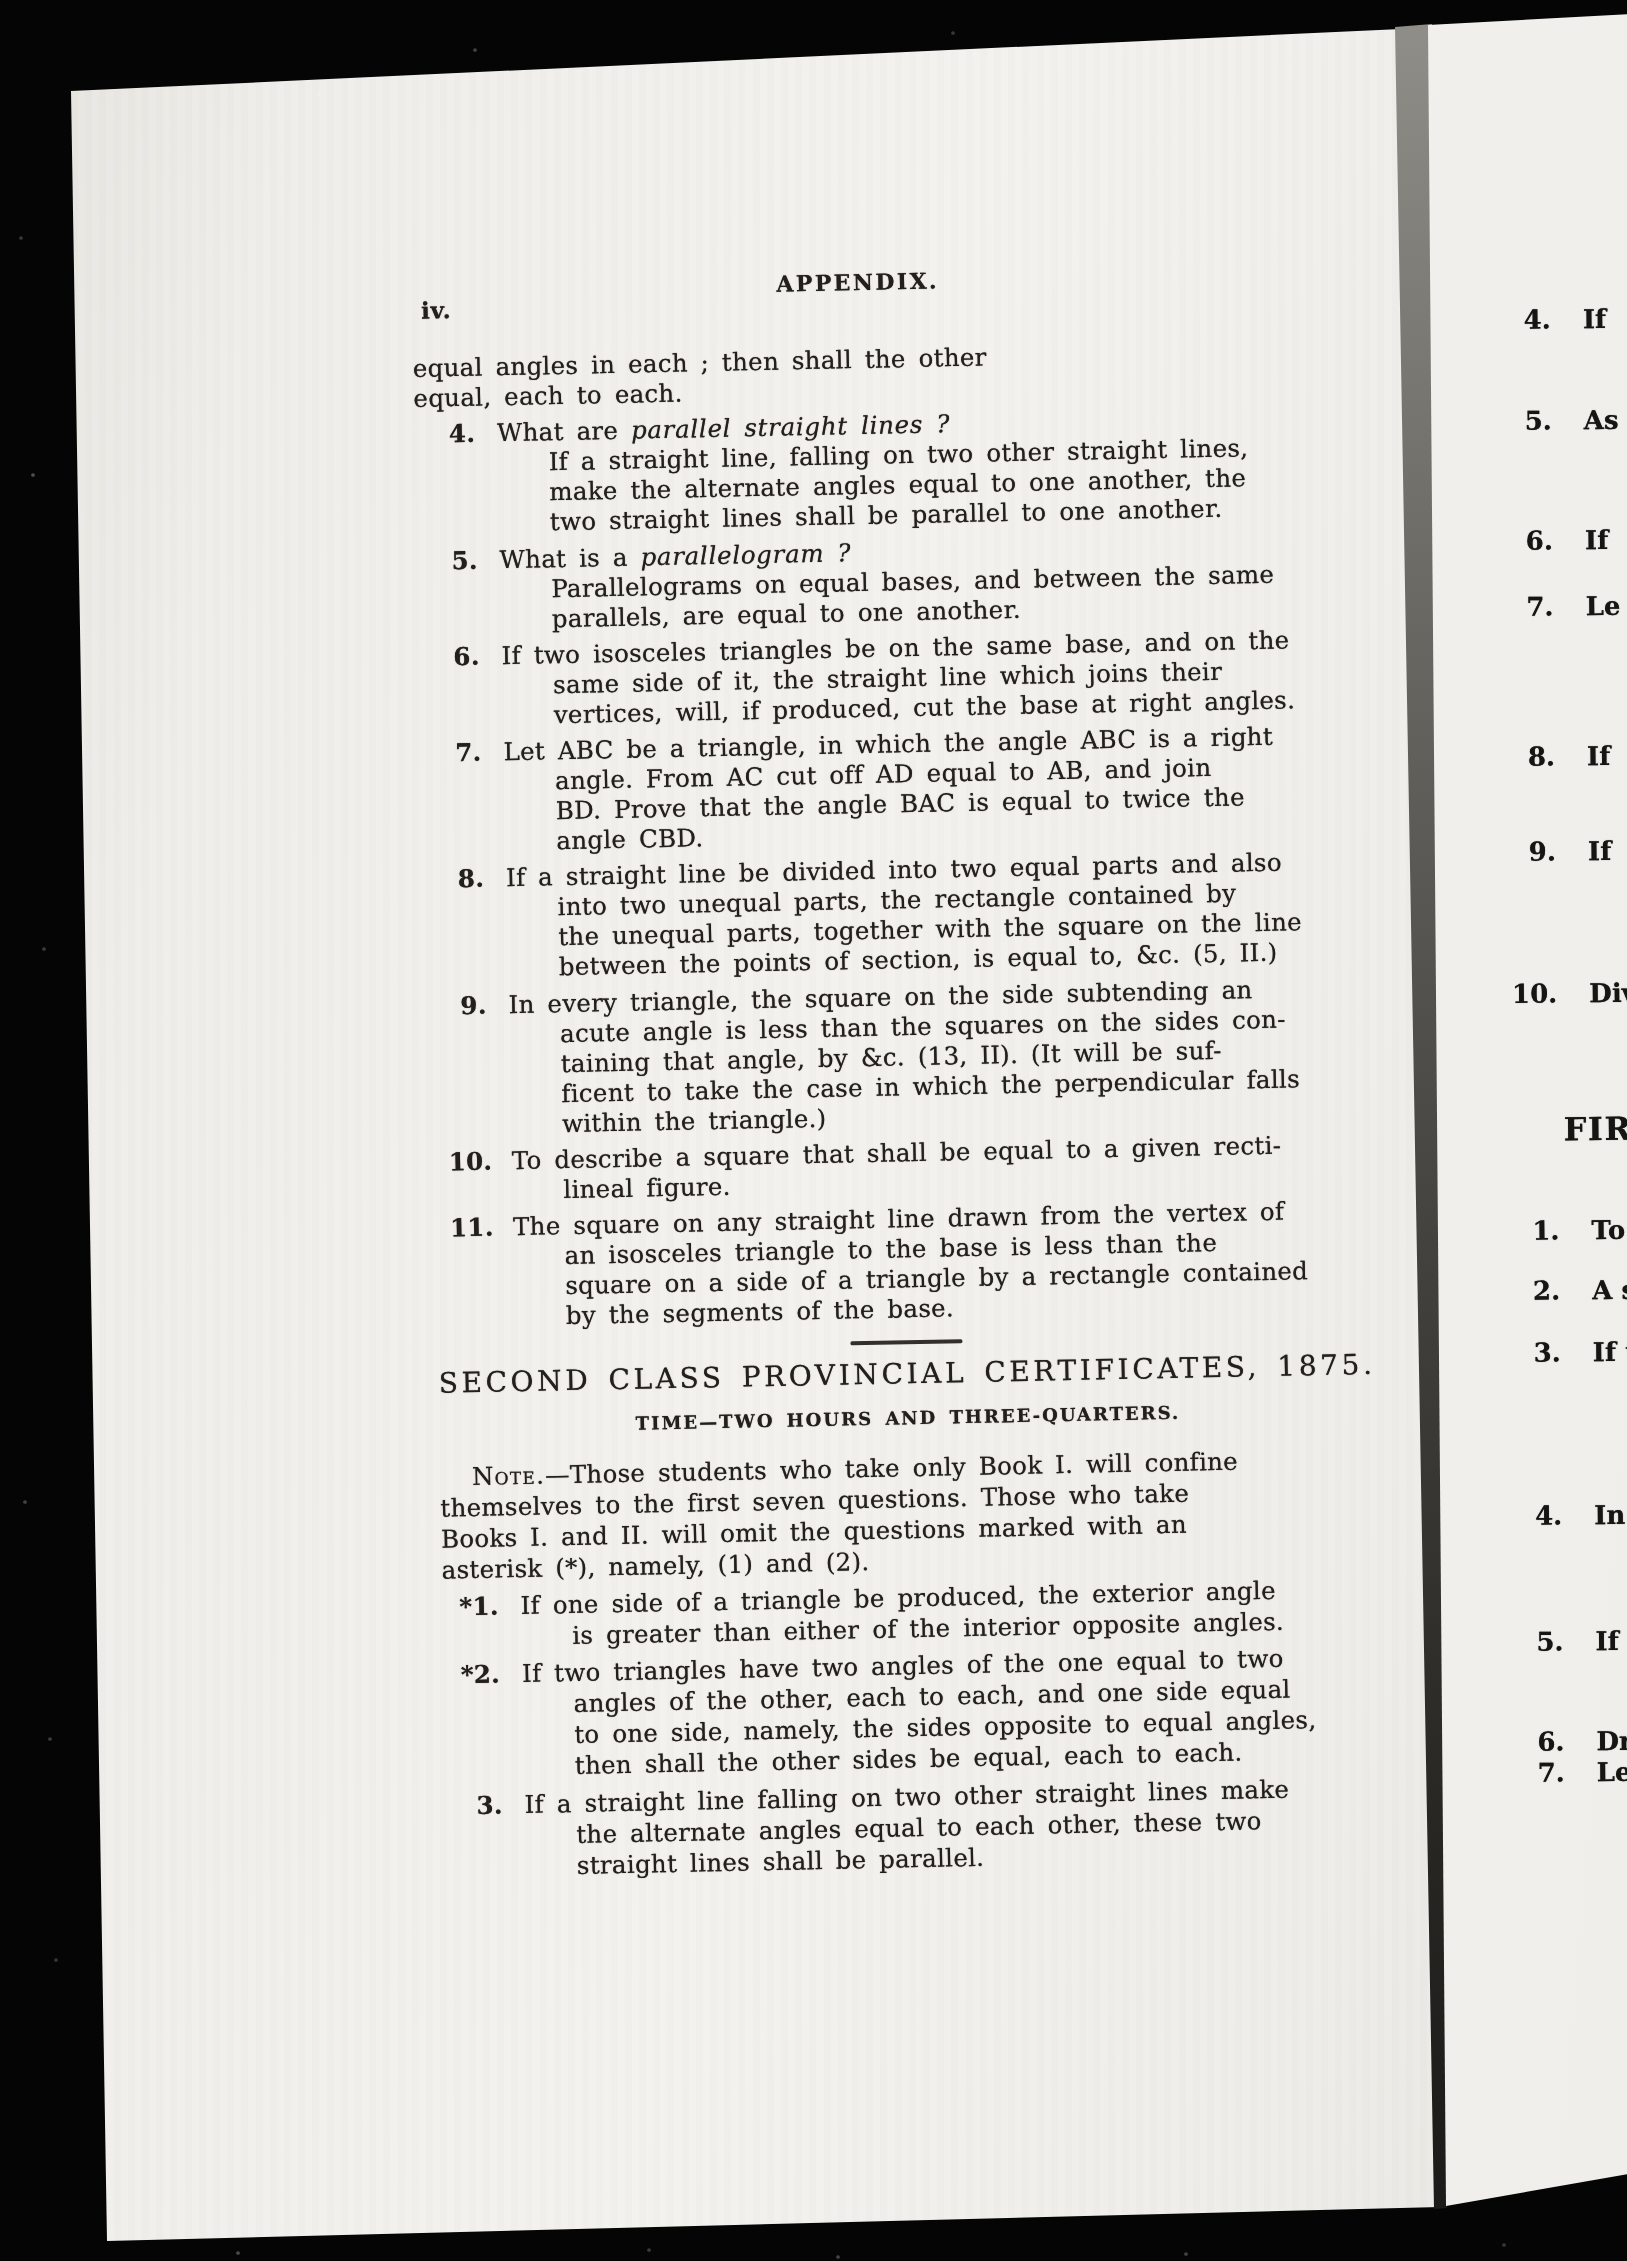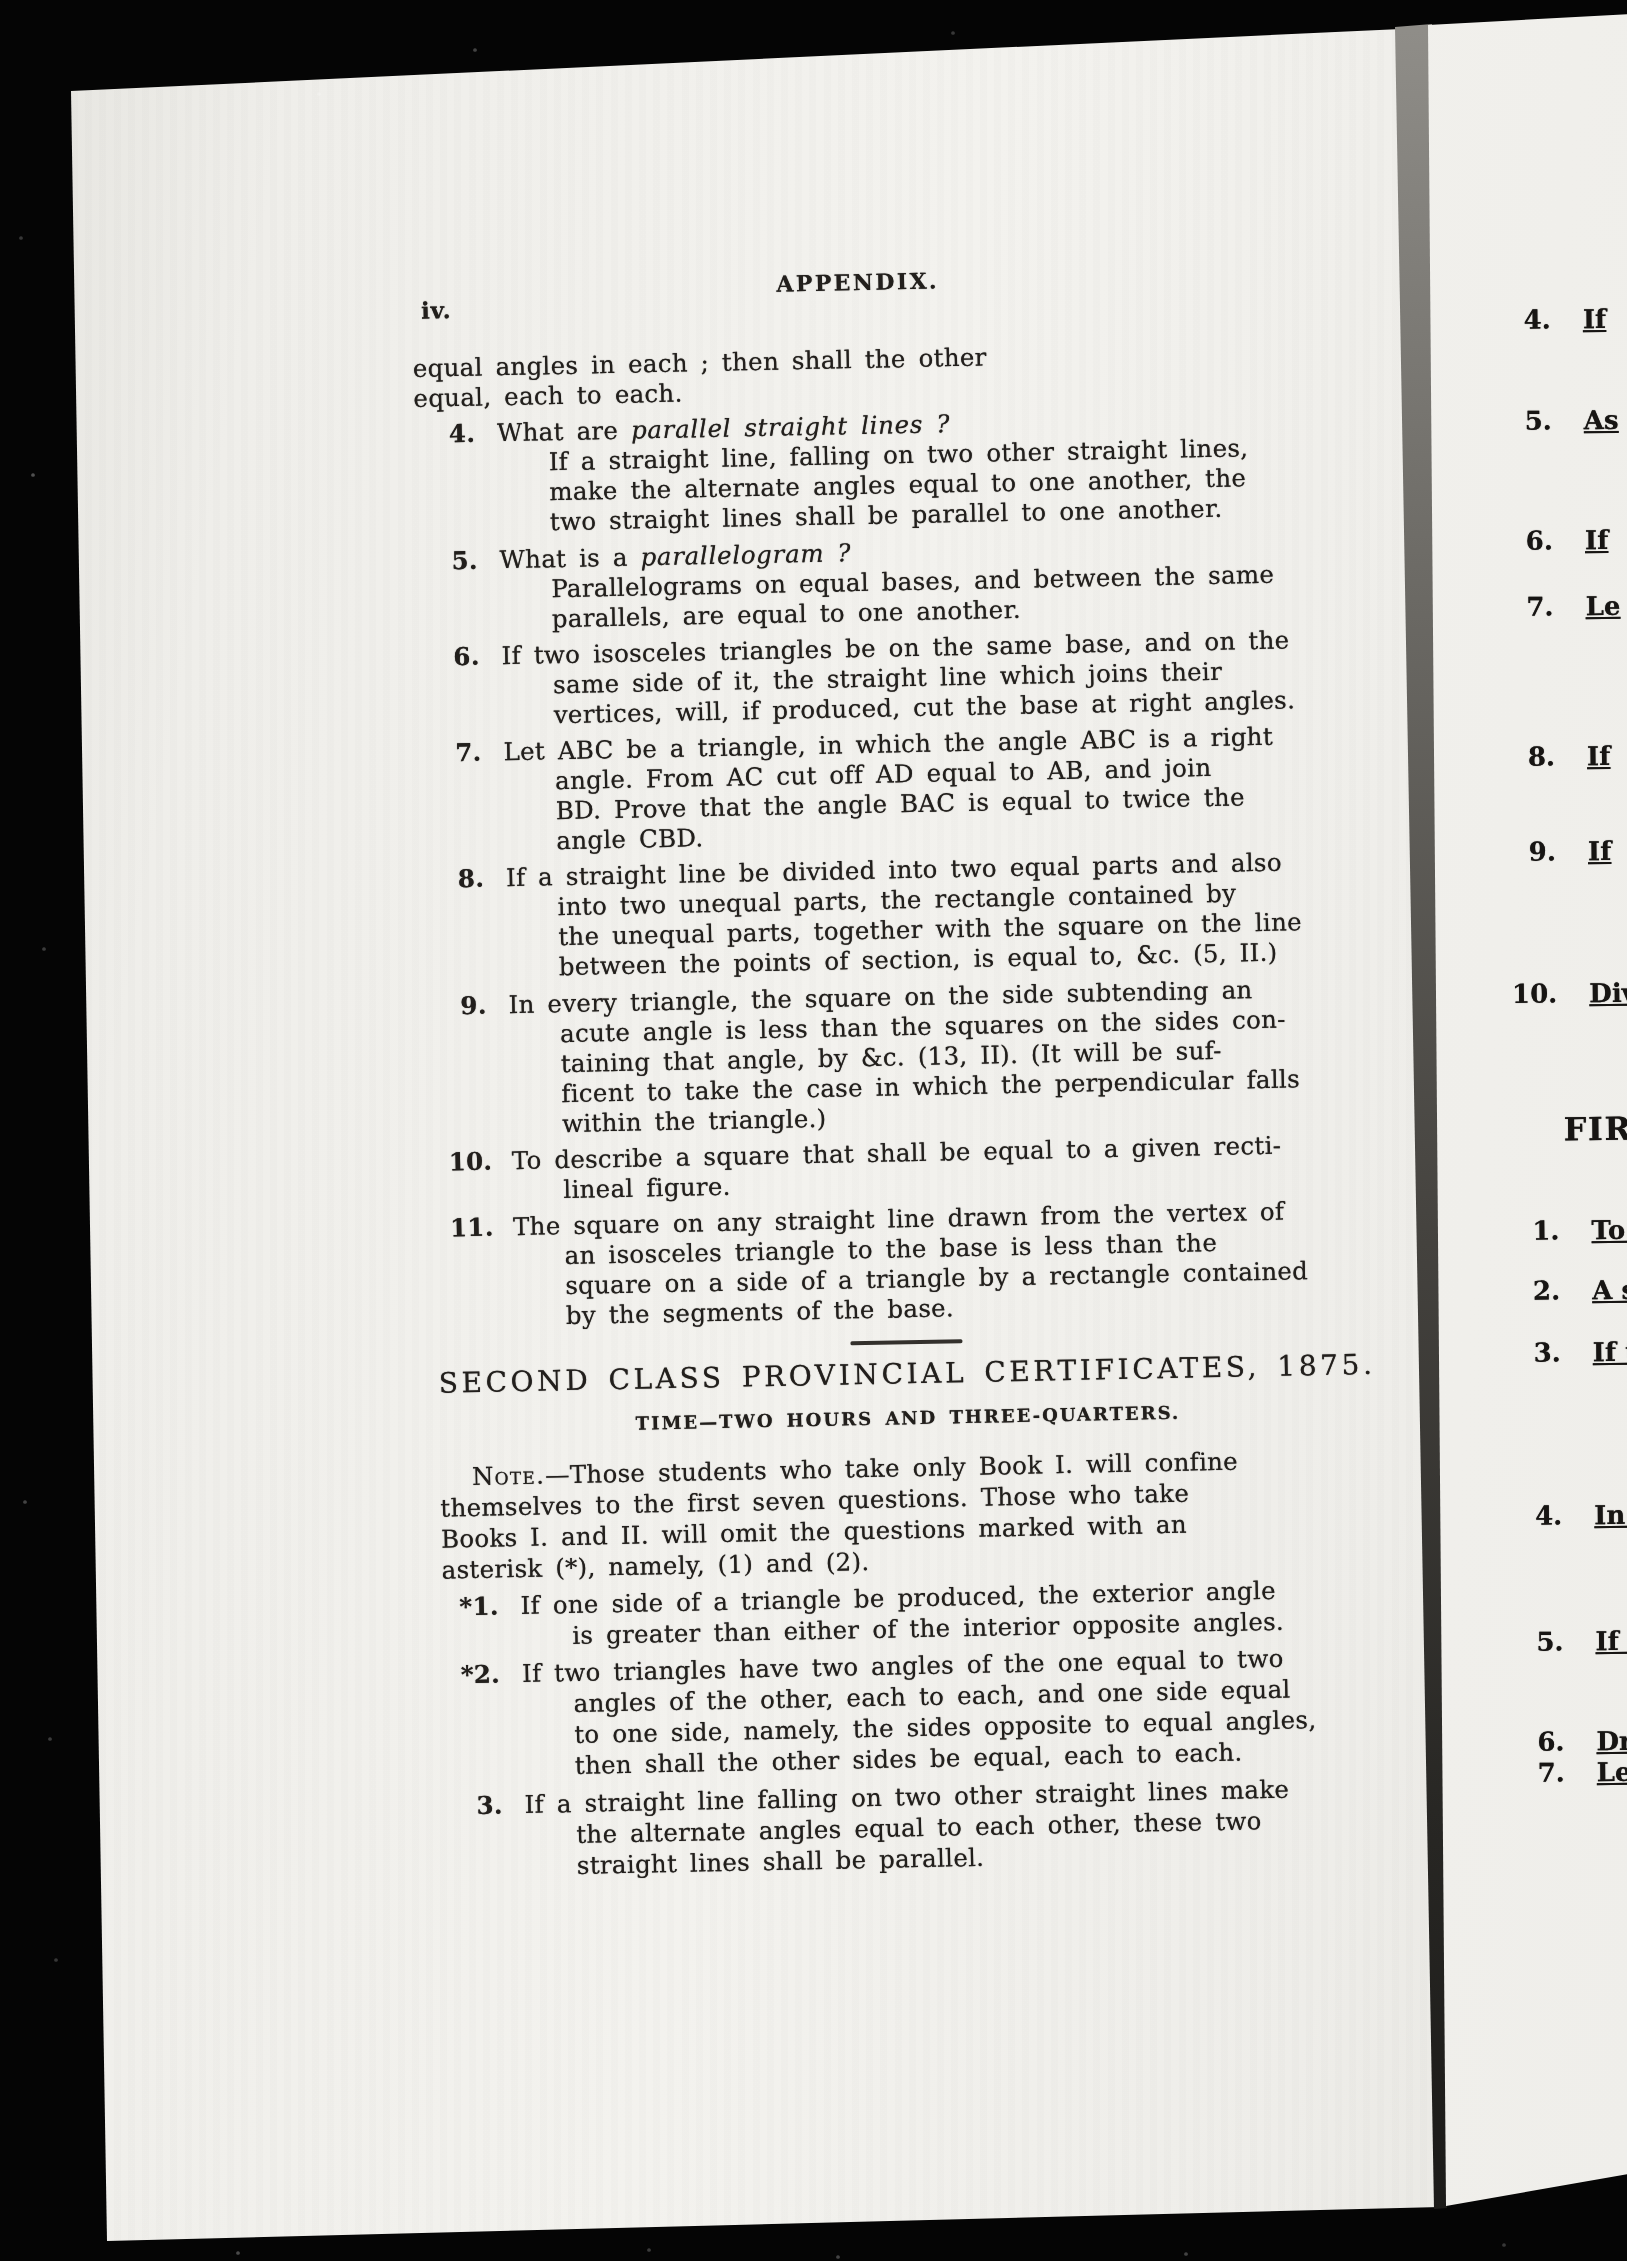--- a/index.html
+++ b/index.html
@@ -62,21 +62,21 @@
   .note .ln.first{margin-left:37px;}
   .nlabel{font-variant:small-caps;letter-spacing:1.2px;}
   .sec2 .ln{line-height:31px;height:31px;}
   
   .rp{position:absolute;left:0;top:0;width:1628px;height:2261px;color:#171513;
       transform:rotate(-0.55deg);transform-origin:1501px 237px;
       text-shadow:0 0 0.8px rgba(20,18,16,.8);}
   .rp-frag{position:absolute;left:1471px;width:253px;font-weight:bold;font-size:26px;
            white-space:nowrap;line-height:32px;}
   .rp-num{display:inline-block;width:79px;text-align:right;}
-  .rp-text{margin-left:32px;text-decoration:underline;}
+  .rp-text{margin-left:32px;}
   .rp-head{position:absolute;left:1555px;width:158px;font-weight:bold;font-size:32px;
            letter-spacing:1.6px;white-space:nowrap;line-height:36px;}
 </style>
 </head>
 <body>
 
 <div class="canvas">
   <div class="layer page-left"></div>
   <div class="layer gutter"></div>
   <div class="layer page-right"></div>

